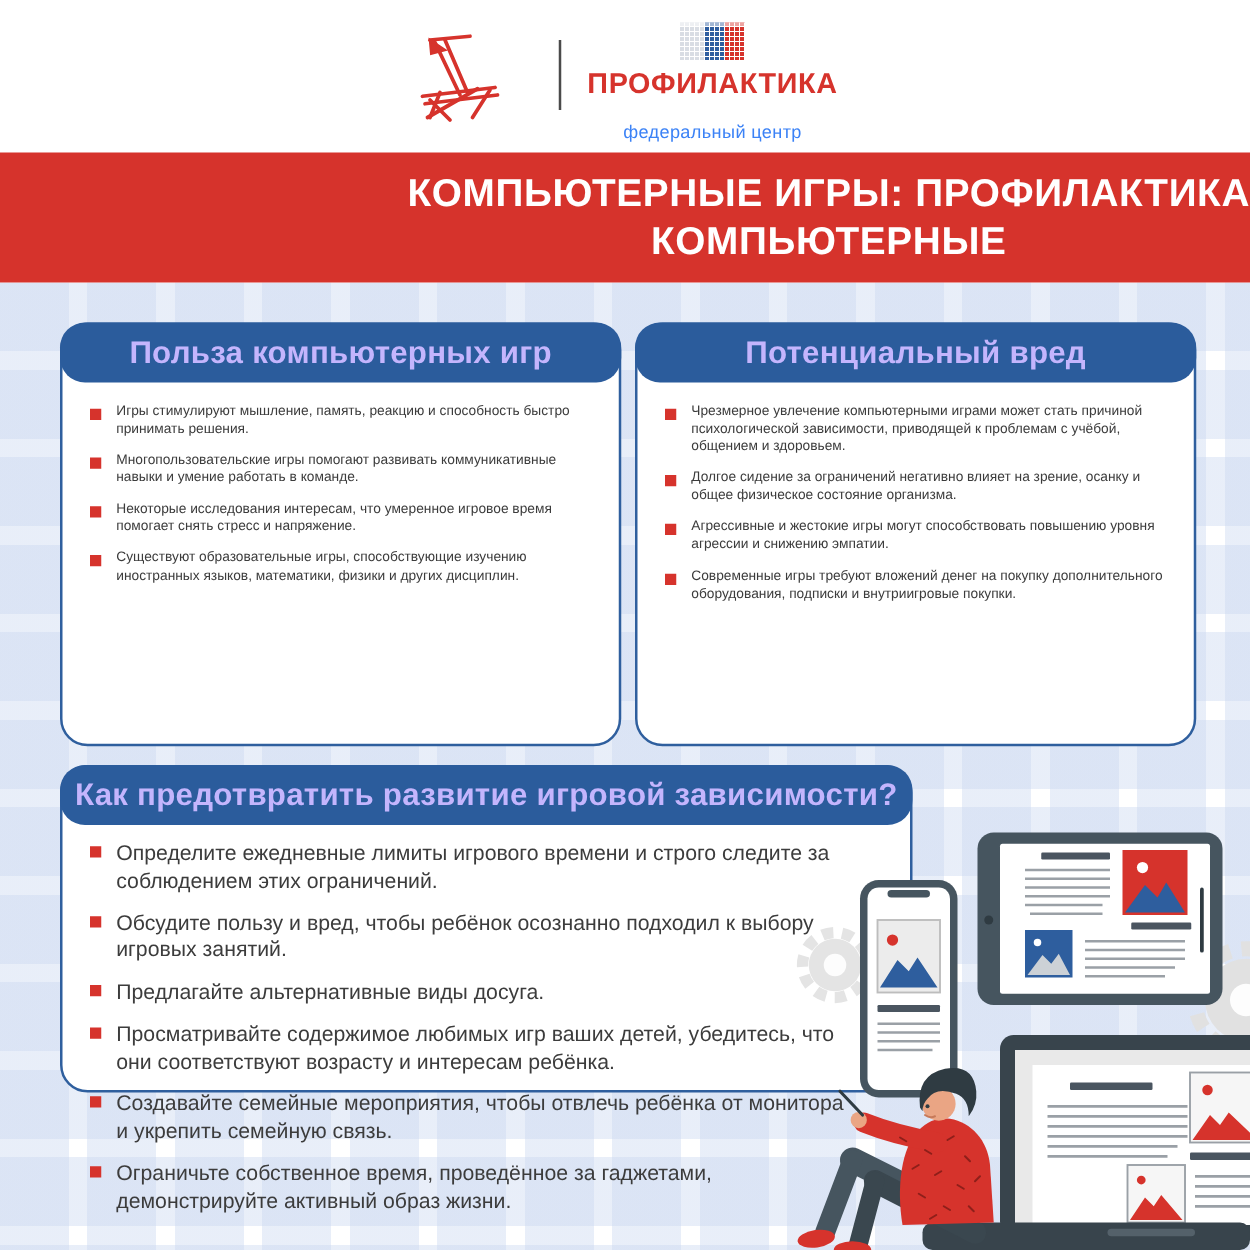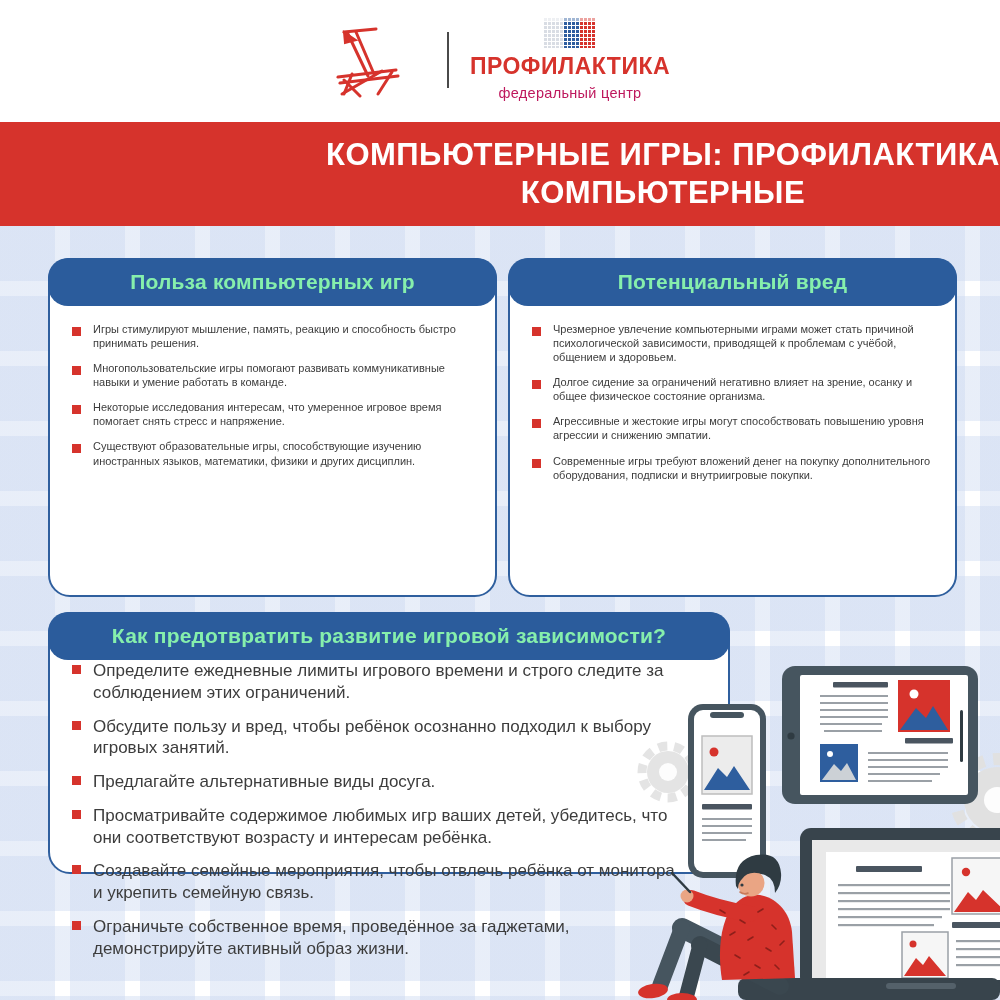--- a/index.html
+++ b/index.html
@@ -17,39 +17,39 @@
   .chair{position:absolute;left:330px;top:24px;}
   .logo-divider{position:absolute;left:447px;top:32px;width:2px;height:56px;background:#4a4a4a;}
   .brand{position:absolute;left:470px;top:18px;width:200px;display:flex;flex-direction:column;align-items:center;}
   .pixgrid{width:52px;height:30px;margin-bottom:6px;
     background:
       repeating-linear-gradient(to right, transparent 0 3px, #fff 3px 4px),
       repeating-linear-gradient(to bottom, transparent 0 3px, #fff 3px 4px),
       linear-gradient(to bottom, rgba(255,255,255,.55) 0 4px, transparent 4px),
       linear-gradient(to right, #d9dde4 0 38.5%, #2e5d9f 38.5% 69.2%, #d6332c 69.2% 100%);}
   .brand-name{font-size:23px;font-weight:800;color:#d6332c;letter-spacing:.5px;line-height:1.05;}
-  .brand-sub{font-size:14.5px;color:#be185d;margin-top:7px;letter-spacing:.3px;}
+  .brand-sub{font-size:14.5px;color:#3b82f6;margin-top:20px;letter-spacing:.3px;}
 
   
   .banner{position:absolute;left:0;top:122px;width:1000px;height:104px;background:#d6332c;z-index:2;
           display:flex;align-items:center;justify-content:flex-end;text-align:center;}
   .banner h1{margin:0;color:#fff;font-size:31px;line-height:38px;font-weight:800;letter-spacing:.5px;}
 
   
   .card{position:absolute;background:#fff;border:2px solid #2f5f9e;border-radius:22px;z-index:1;box-sizing:border-box;}
   .card-header{margin:-2px -2px 0 -2px;background:#2b5c9c;border-radius:20px;height:48px;
                display:flex;align-items:center;justify-content:center;
-               color:#86efac;font-size:21px;font-weight:700;letter-spacing:.2px;}
+               color:#c4b5fd;font-size:25px;font-weight:700;letter-spacing:.2px;}
   .card ul{list-style:none;margin:16px 0 0 0;padding:0 18px 0 22px;}
   .card li{display:flex;gap:12px;margin-bottom:11px;font-size:11px;line-height:1.28;color:#3c3c3c;}
   .sq{flex:none;width:9px;height:9px;background:#d6332c;margin-top:5px;}
   .card-benefits{left:48px;top:258px;width:449px;height:339px;}
   .card-harm{left:508px;top:258px;width:449px;height:339px;}
   .card-prevention{left:48px;top:612px;width:682px;height:262px;}
-  .card-prevention ul{padding-right:40px;margin-top:0;}
+  .card-prevention ul{padding-right:40px;margin-top:12px;}
   .card-prevention li{font-size:17px;margin-bottom:12px;}
 
   
   .illu{position:absolute;left:620px;top:620px;width:380px;height:380px;z-index:3;}
 </style>
 </head>
 <body>
 
 <div class="poster">
 

